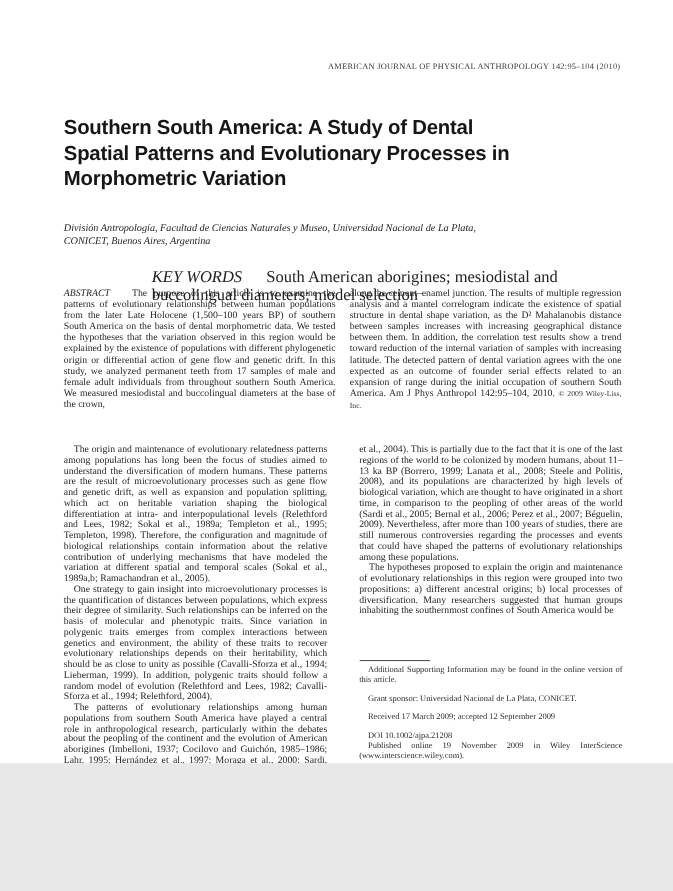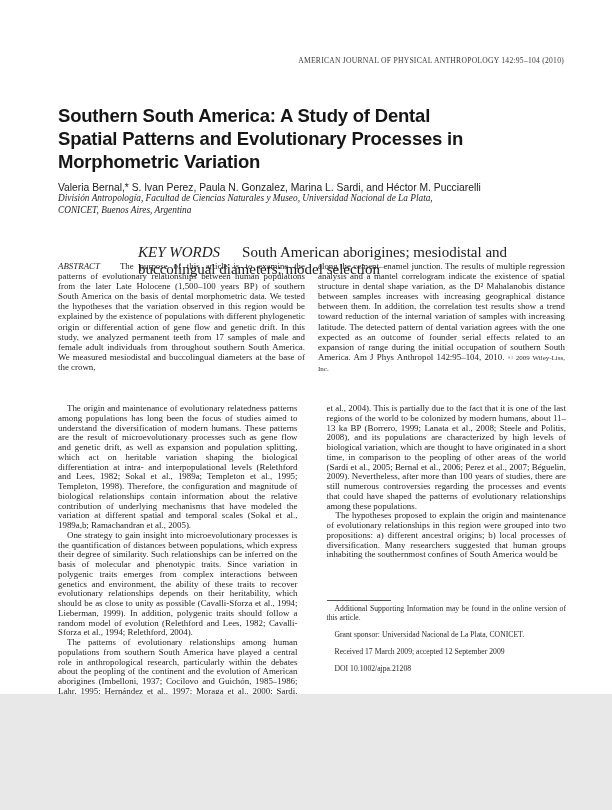--- a/index.html
+++ b/index.html
@@ -39,21 +39,21 @@
     position: absolute;
     top: 182px;
     left: 58px;
     width: 508px;
     font-family: "Liberation Sans", "DejaVu Sans", sans-serif;
     font-size: 10.3px;
     color: #222;
   }
   .affiliation {
     position: absolute;
-    top: 193px;
+    top: 203px;
     left: 58px;
     width: 508px;
     font-style: italic;
     font-size: 9.3px;
     line-height: 11.5px;
     color: #262626;
   }
   .keywords {
     position: absolute;
     top: 244px;
@@ -137,21 +137,20 @@
 <div class="page">
 
   <div class="journal-header">AMERICAN JOURNAL OF PHYSICAL ANTHROPOLOGY 142:95–104 (2010)</div>
 
   <div class="title-block">
     <div>Southern South America: A Study of Dental</div>
     <div>Spatial Patterns and Evolutionary Processes in</div>
     <div>Morphometric Variation</div>
   </div>
 
-  <div class="authors">Valeria Bernal,* S. Ivan Perez, Paula N. Gonzalez, Marina L. Sardi, and Héctor M. Pucciarelli</div>
 
   <div class="affiliation">
     <div>División Antropología, Facultad de Ciencias Naturales y Museo, Universidad Nacional de La Plata,</div>
     <div>CONICET, Buenos Aires, Argentina</div>
   </div>
 
   <div class="keywords">
     <span class="kw-label">KEY WORDS</span><span>South American aborigines; mesiodistal and buccolingual diameters; model selection</span>
   </div>
 
@@ -173,19 +172,20 @@
     <div class="body-col">
       <p>et al., 2004). This is partially due to the fact that it is one of the last regions of the world to be colonized by modern humans, about 11–13 ka BP (Borrero, 1999; Lanata et al., 2008; Steele and Politis, 2008), and its populations are characterized by high levels of biological variation, which are thought to have originated in a short time, in comparison to the peopling of other areas of the world (Sardi et al., 2005; Bernal et al., 2006; Perez et al., 2007; Béguelin, 2009). Nevertheless, after more than 100 years of studies, there are still numerous controversies regarding the processes and events that could have shaped the patterns of evolutionary relationships among these populations.</p>
       <p class="indent">The hypotheses proposed to explain the origin and maintenance of evolutionary relationships in this region were grouped into two propositions: a) different ancestral origins; b) local processes of diversification. Many researchers suggested that human groups inhabiting the southernmost confines of South America would be</p>
 
       <div class="footnote-block">
         <div class="footnote-rule"></div>
         <p>Additional Supporting Information may be found in the online version of this article.</p>
         <p>Grant sponsor: Universidad Nacional de La Plata, CONICET.</p>
         <p>Received 17 March 2009; accepted 12 September 2009</p>
         <p class="tight">DOI 10.1002/ajpa.21208</p>
+        <p>Published online 19 November 2009 in Wiley InterScience (www.interscience.wiley.com).</p>
       </div>
     </div>
   </div>
 
   <div class="footer-copyright">©2009 WILEY-LISS, INC.</div>
 
 </div>
 
 </body></html>

